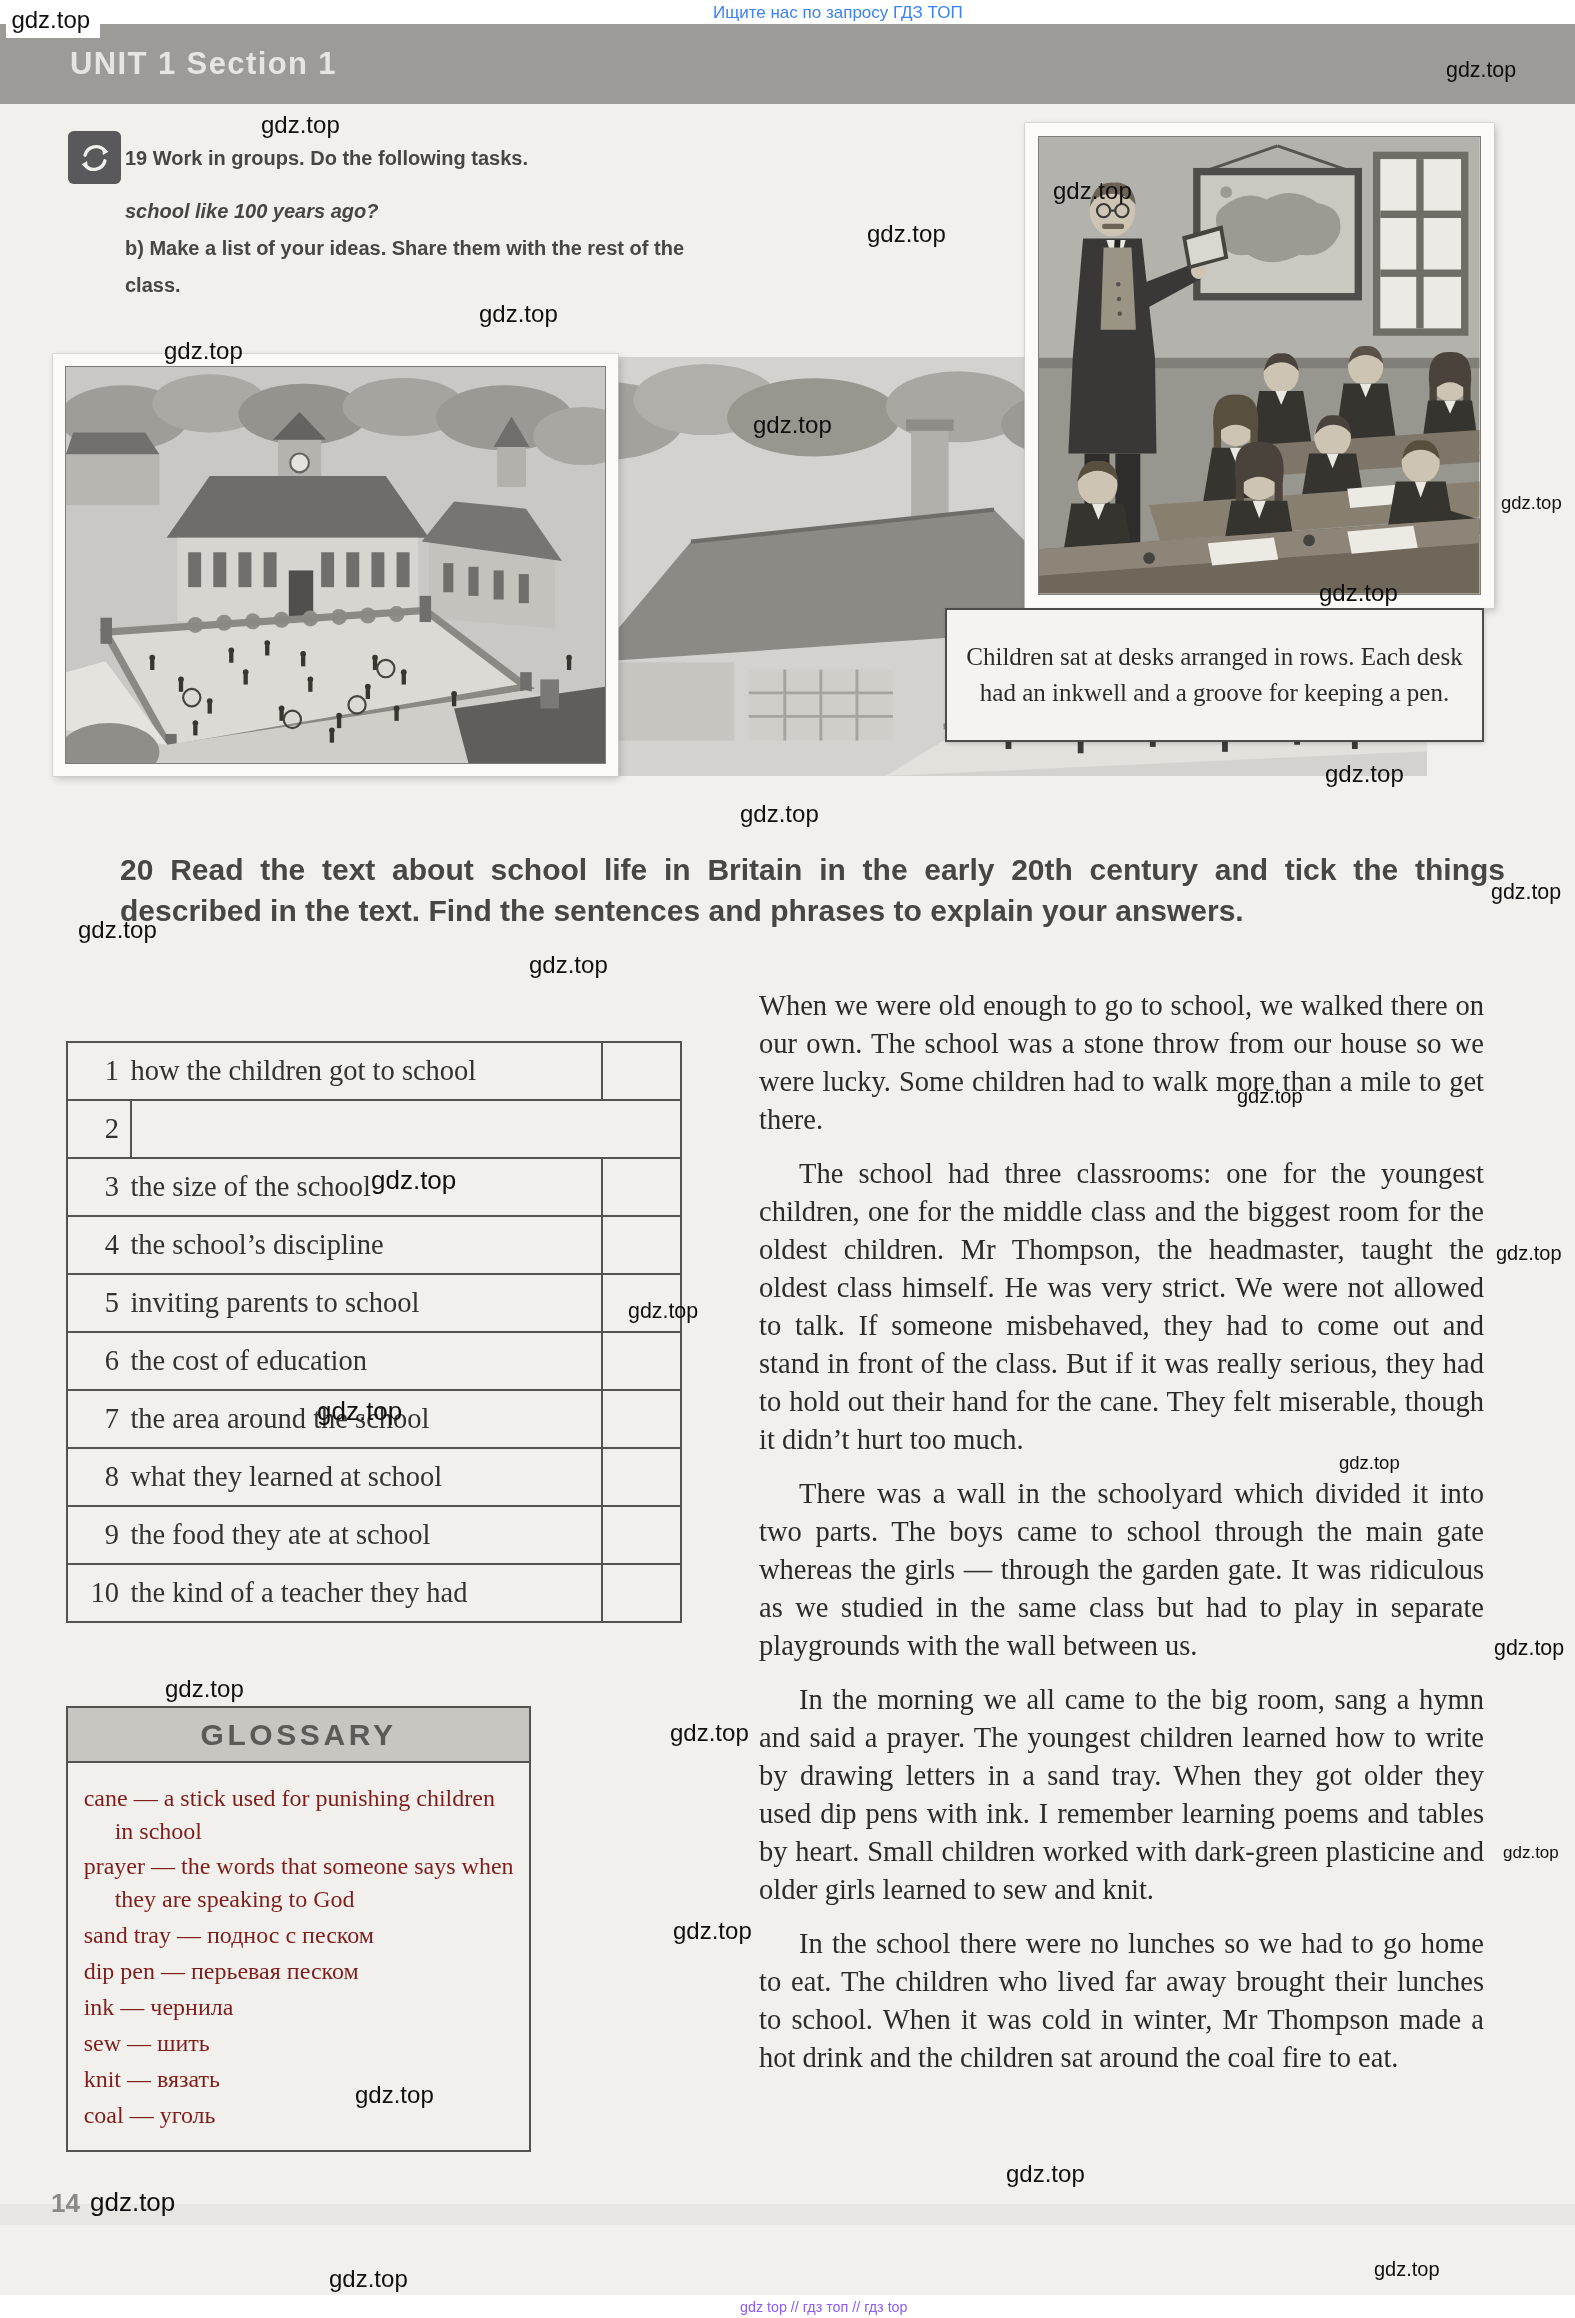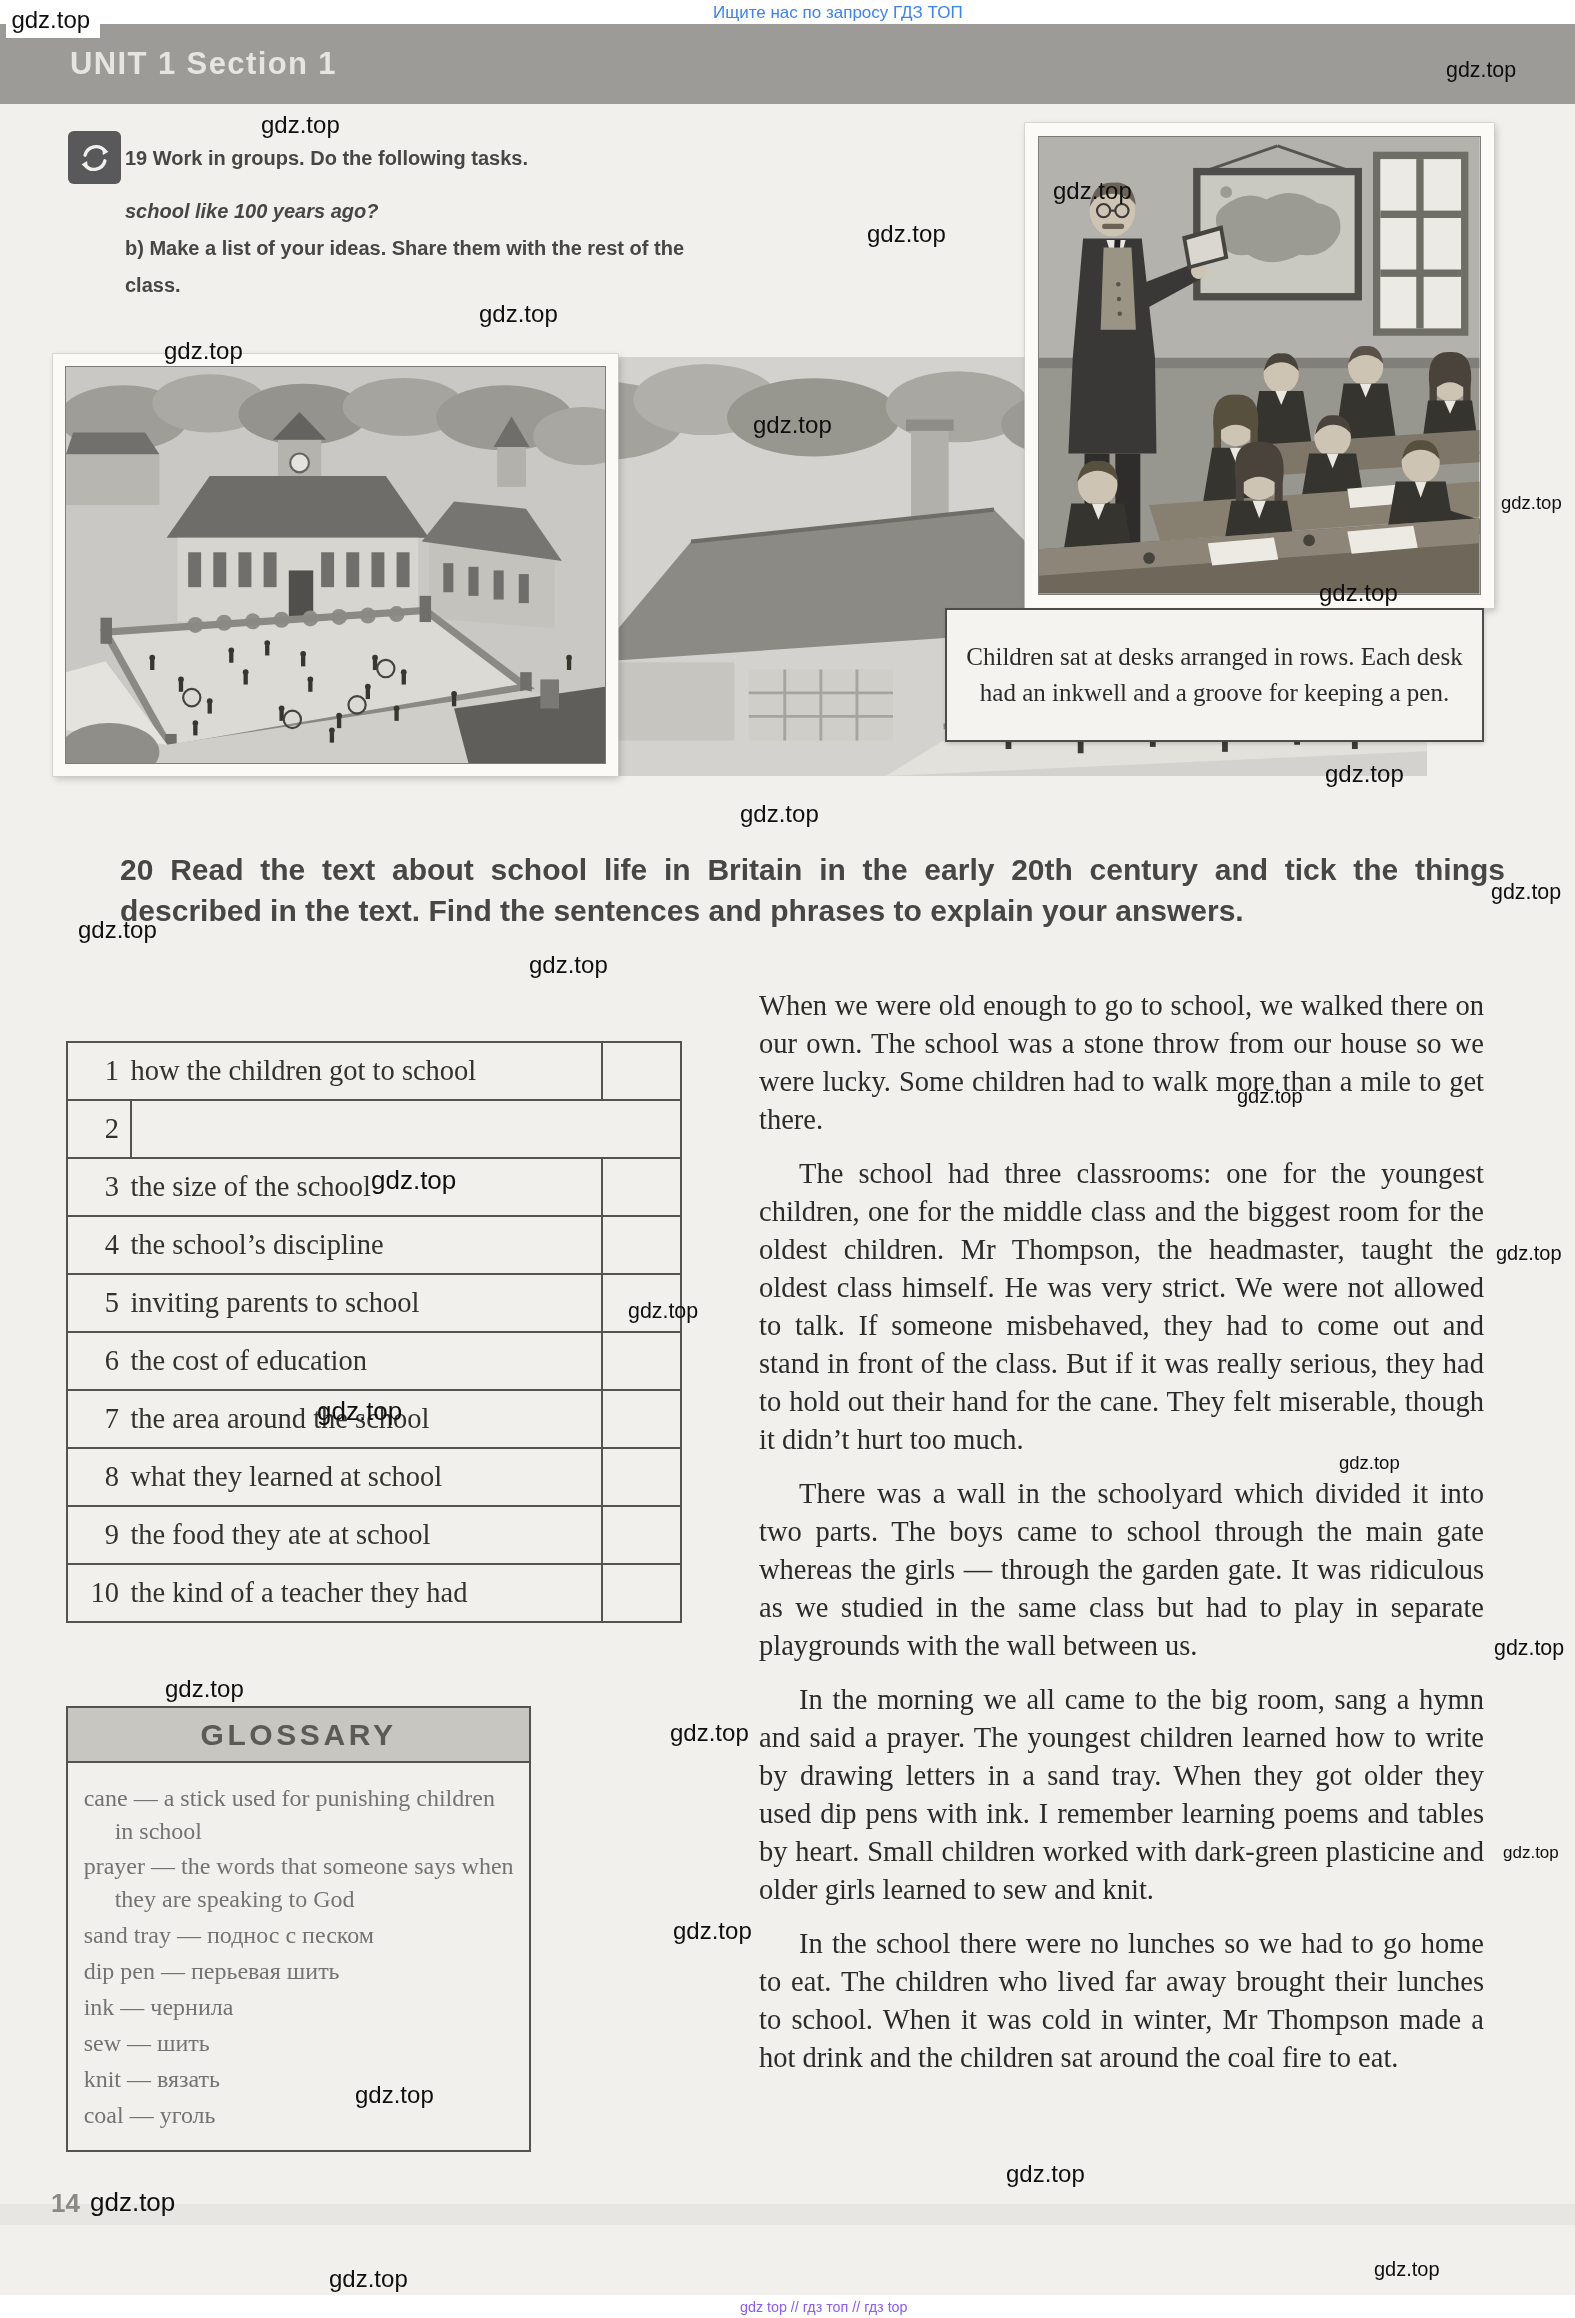--- a/index.html
+++ b/index.html
@@ -48,21 +48,21 @@
   .trow .num{width:51px;text-align:right;padding-right:11.4px;flex:none;}
   .trow .lbl{flex:1;}
   .trow .tickcell{width:77px;align-self:stretch;border-left:2.9px solid #54534f;flex:none;}
 
   .glossary{position:absolute;left:66px;top:1706px;width:465px;border:2.9px solid #54534f;
         box-sizing:border-box;z-index:6;background:#f1f0ec;}
   .ghead{height:53px;background:#c7c6c1;border-bottom:2.9px solid #54534f;display:flex;
         align-items:center;justify-content:center;font-weight:700;font-size:30px;
         letter-spacing:3.6px;color:#5b5a56;}
   .gbody{padding:18.5px 13px 15.7px 15.7px;font-family:"Liberation Serif",serif;font-size:24px;
-        line-height:33px;color:#737373;}
+        line-height:33px;color:#7f1d1d;}
   .gentry{text-indent:-31px;padding-left:31px;margin-bottom:2.9px;}
 
   .reading{position:absolute;left:743px;top:971px;width:757px;font-family:"Liberation Serif",serif;
         font-size:28.5px;line-height:38px;color:#2c2b29;text-align:justify;z-index:6;}
   .reading p{margin:16px;}
   .reading p + p{text-indent:40px;}
 
   .wm{position:absolute;z-index:40;color:#0f0f0f;white-space:nowrap;font-weight:400;}
   .wm-bg{background:#ffffff;padding:1.4px 10px 4.3px 5.7px;}
   .pagenum{position:absolute;left:51px;top:2188px;font-size:26px;color:#8b8a86;z-index:10;font-weight:bold;}
@@ -390,21 +390,21 @@
         <span class="tickcell"></span>
       </div>
   </div>
 
   <div class="glossary">
     <div class="ghead">GLOSSARY</div>
     <div class="gbody">
       <div class="gentry">cane — a stick used for punishing children in school</div>
       <div class="gentry">prayer — the words that someone says when they are speaking to God</div>
       <div class="gentry">sand tray — поднос с песком</div>
-      <div class="gentry">dip pen — перьевая шить</div>
+      <div class="gentry">dip pen — перьевая песком</div>
       <div class="gentry">ink — чернила</div>
       <div class="gentry">sew — шить</div>
       <div class="gentry">knit — вязать</div>
       <div class="gentry">coal — уголь</div>
     </div>
   </div>
 
   <div class="reading">
     <p>When we were old enough to go to school, we walked there on our own. The school was a stone throw from our house so we were lucky. Some children had to walk more than a mile to get there.</p>
     <p>The school had three classrooms: one for the youngest children, one for the middle class and the biggest room for the oldest children. Mr Thompson, the headmaster, taught the oldest class himself. He was very strict. We were not allowed to talk. If someone misbehaved, they had to come out and stand in front of the class. But if it was really serious, they had to hold out their hand for the cane. They felt miserable, though it didn’t hurt too much.</p>

